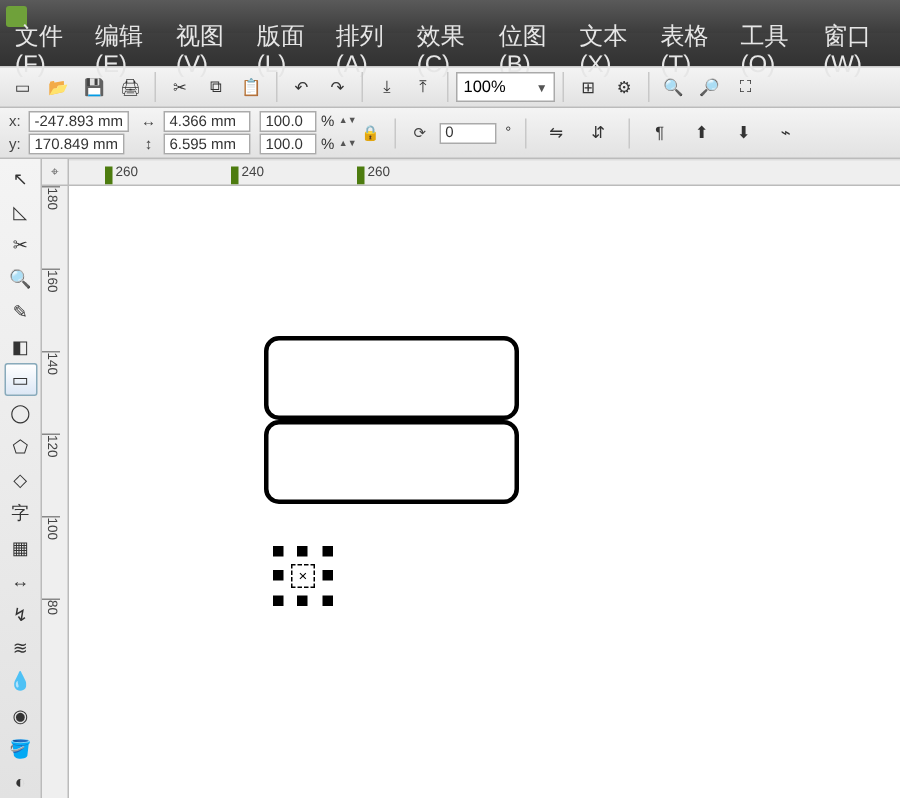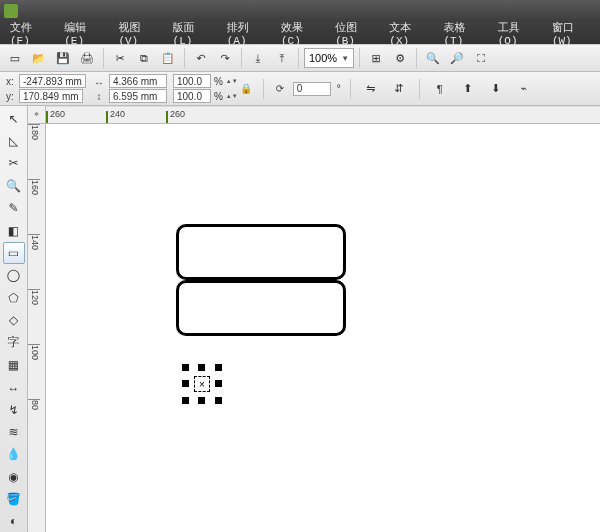--- a/index.html
+++ b/index.html
@@ -1,36 +1,36 @@
 <!DOCTYPE html>
 <html><head>
 <meta charset="utf-8">
 <style>
 * { box-sizing: border-box; margin: 0; padding: 0; font-family: "Microsoft YaHei", Tahoma, sans-serif; }
 html, body { width: 600px; height: 532px; overflow: hidden; background: #e8e8e8; }
 .title-bar { height: 22px; background: linear-gradient(#5a5a5a,#3c3c3c); color: #eee; font-size: 11px; display: flex; align-items: center; padding: 0 4px; }
 .title-bar .app-icon { width: 14px; height: 14px; background: #6fa13a; margin-right: 4px; border-radius: 2px; }
 .title-bar .title-text { flex: 1; white-space: nowrap; overflow: hidden; text-overflow: ellipsis; }
 .menu-bar { height: 22px; background: linear-gradient(#3f3f3f,#323232); display: flex; align-items: center; padding: 0 4px; gap: 4px; }
-.menu-bar .mi { color: #e6e6e6; font-size: 11px; padding: 2px 6px; cursor: default; font-family: Liberation Mono, monospace; }
+.menu-bar .mi { color: #e6e6e6; font-size: 16px; padding: 2px 6px; cursor: default; }
 .toolbar1 { height: 28px; background: linear-gradient(#f4f4f4,#e2e2e2); border-top: 1px solid #ccc; border-bottom: 1px solid #bbb; display: flex; align-items: center; padding: 0 4px; gap: 2px; }
 .tb-btn { width: 22px; height: 22px; border: 1px solid transparent; border-radius: 2px; display: inline-flex; align-items: center; justify-content: center; font-size: 11px; color: #333; }
 .sep { width: 1px; height: 20px; background: #c8c8c8; margin: 0 3px; }
-.zoom-box { height: 20px; border: 1px solid #aaa; background: #fff; font-size: 11px; display: inline-flex; align-items: center; padding: 0 4px; gap: 4px; }
+.zoom-box { height: 20px; border: 1px solid #aaa; background: #fff; font-size: 11px; display: inline-flex; align-items: center; padding: 0 4px; gap: 20px; }
 .zoom-box .arrow { font-size: 8px; color: #555; }
 .propbar { height: 34px; background: linear-gradient(#f4f4f4,#e2e2e2); border-bottom: 1px solid #bbb; display: flex; align-items: center; padding: 0 6px; gap: 6px; font-size: 10px; color: #333; }
 .coord-block { display: flex; flex-direction: column; gap: 1px; }
 .coord-row { display: flex; align-items: center; gap: 3px; }
 .coord-row .lbl { width: 10px; color: #444; }
 .val-box { height: 14px; border: 1px solid #aaa; background: #fff; padding: 0 3px; min-width: 58px; font-size: 10px; display: inline-flex; align-items: center; text-align: center; }
 .pct-box { height: 14px; border: 1px solid #aaa; background: #fff; padding: 0 3px; width: 38px; font-size: 10px; display: inline-flex; align-items: center; }
 .spin { width: 8px; display:flex; flex-direction:column; font-size:6px; line-height:6px; color:#555; }
 .mini-icn { width: 14px; height: 14px; display:inline-flex; align-items:center; justify-content:center; font-size:10px; color:#444; }
 .ruler-h { position: absolute; left: 28px; right: 0; height: 18px; background: #efefef; border-bottom: 1px solid #bbb; border-top: 1px solid #ddd; display:flex; align-items:flex-end; font-size:9px; color:#444; overflow:hidden; }
-.ruler-h .tick { position: relative; width: 60px; border-left: 2px solid #4d7c0f; height: 12px; }
+.ruler-h .tick { position: relative; width: 60px; border-left: 5px solid #4d7c0f; height: 12px; margin-left: 24px; }
 .ruler-h .tick span { position:absolute; top:-2px; left:2px; }
 .ruler-v { position: absolute; top: 18px; bottom: 0; width: 18px; background: #efefef; border-right: 1px solid #bbb; font-size:9px; color:#444; overflow:hidden; }
 .ruler-v .tick { height:55px; border-top:1px solid #888; writing-mode: vertical-rl; padding-left:2px; }
 .workzone { position: relative; height: 426px; }
 .toolbox { position: absolute; left: 0; top: 0; bottom: 0; width: 28px; background: linear-gradient(#f4f4f4,#e2e2e2); border-right: 1px solid #bbb; display: flex; flex-direction: column; align-items: center; padding-top: 2px; gap: 1px; }
 .tool { width: 22px; height: 22px; display:flex; align-items:center; justify-content:center; border:1px solid transparent; border-radius:2px; font-size:12px; color:#333; }
 .tool.sel { background: linear-gradient(#fff,#dce7f5); border-color:#8ab; }
 .canvas-wrap { position:absolute; left: 46px; top: 18px; right: 0; bottom: 0; background: #fff; }
 .canvas { position: relative; width: 100%; height: 100%; background: #fff; }
 .shape1 { position:absolute; left:130px; top:100px; width:170px; height:56px; border:3px solid #000; border-radius:10px; }

